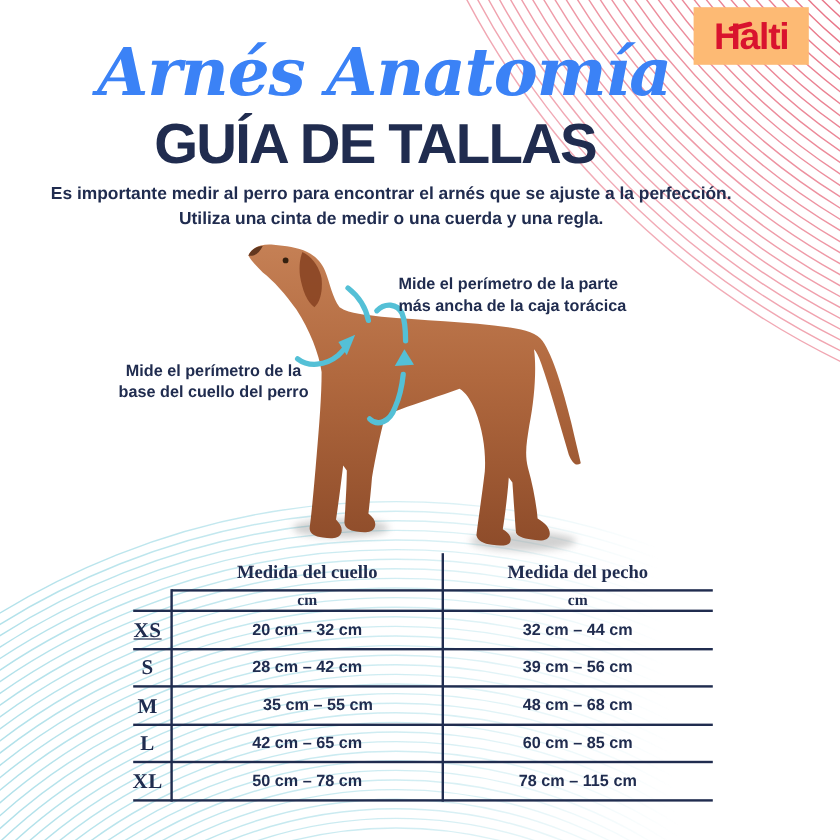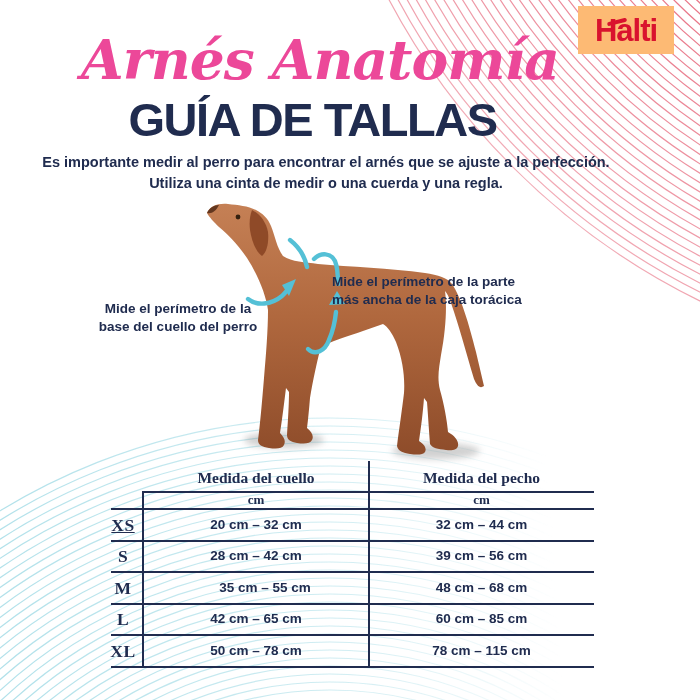--- a/index.html
+++ b/index.html
@@ -23,35 +23,35 @@
   }
   .logo-slash {
     position:absolute; left:29px; top:14px; width:20px; height:3.6px;
     background:#d9132e; transform:rotate(-14deg); border-radius:2px;
   }
 
   
   .script-title {
     position:absolute; left:0px; top:30px; width:640px; text-align:center;
     font-family:"DejaVu Serif", serif; font-style:italic; font-weight:700;
-    font-size:55px; color:#ec4899; letter-spacing:-1px; line-height:1.1;
+    font-size:55px; color:#3b82f6; letter-spacing:-1px; line-height:1.1;
   }
   .main-title {
     position:absolute; left:0px; top:96px; width:625px; text-align:center;
     font-family:"Liberation Sans", sans-serif; font-weight:700;
     font-size:47px; color:#202c4f; letter-spacing:-1.5px; line-height:1;
   }
   .intro {
     position:absolute; left:0px; top:152px; width:652px; text-align:center;
     font-size:14.5px; font-weight:700; color:#202c4f; line-height:21px;
   }
 
   
   .note { position:absolute; font-size:13.5px; font-weight:600; color:#202c4f; line-height:18px; }
-  .note-chest { left:332px; top:228px; width:230px; text-align:left;margin-top:45px; }
+  .note-chest { left:332px; top:228px; width:230px; text-align:left; }
   .note-neck  { left:92px;  top:300px; width:172px; text-align:center; }
 
   
   #dog-svg { position:absolute; left:0; top:0; width:700px; height:700px; pointer-events:none; }
 
   
   .tline { position:absolute; background:#202c4f; }
   .tcell { position:absolute; text-align:center; color:#202c4f; }
   .thead { font-family:"Liberation Serif", serif; font-weight:700; font-size:15.5px; height:18px; line-height:18px; }
   .tunit { font-family:"Liberation Serif", serif; font-weight:700; font-size:13px; height:14px; line-height:14px; }

